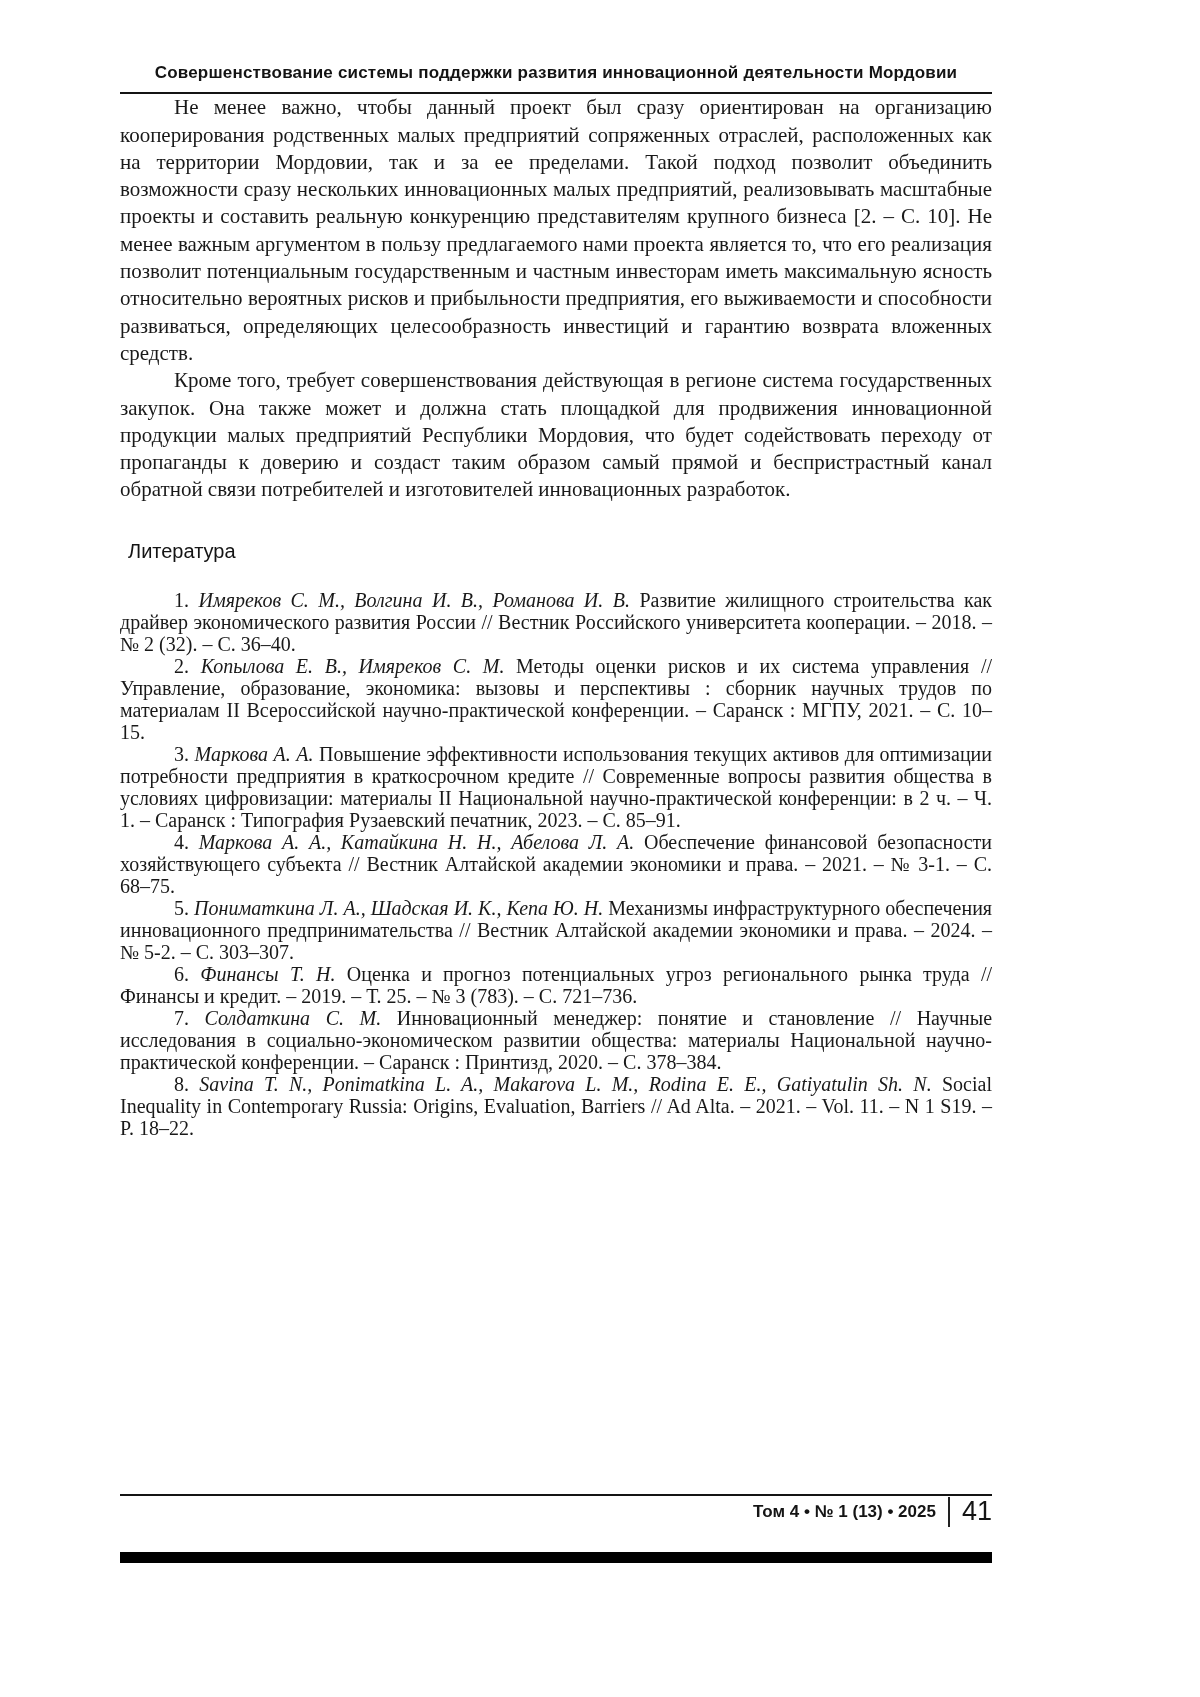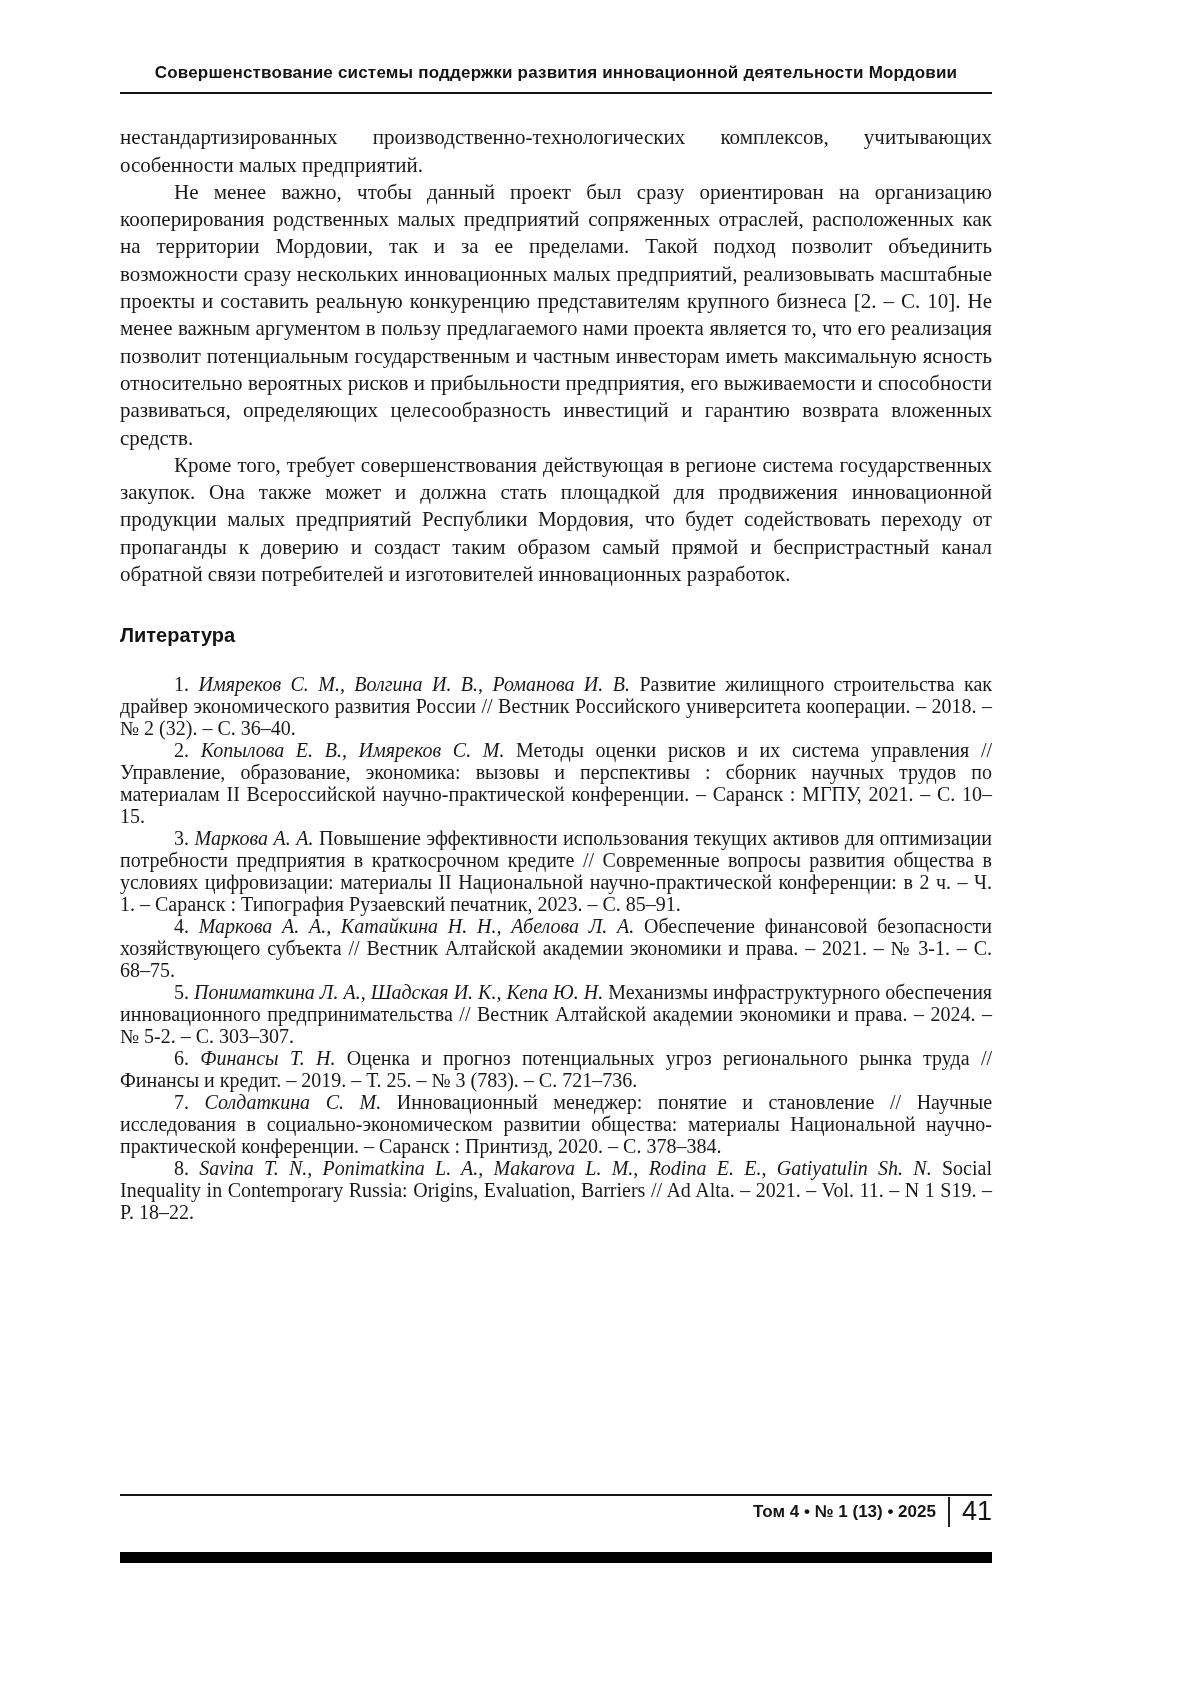--- a/index.html
+++ b/index.html
@@ -37,23 +37,23 @@
   .body-par {
     margin: 0;
     font-size: 21px;
     line-height: 27.3px;
     text-align: justify;
     hyphens: auto;
   }
   .body-par.first { margin-top: 30px; }
   .indent { text-indent: 54px; }
   .section-heading {
-    margin: 36px 0 26px 0;
+    margin: 36px 0 26px 8px;
     font-family: "Liberation Sans", sans-serif;
-    font-weight: 700;
+    font-weight: 400;
     font-size: 20px;
     color: #141414;
   }
   .ref {
     margin: 0;
     font-size: 20px;
     line-height: 22px;
     text-align: justify;
     text-indent: 54px;
     hyphens: auto;
@@ -104,21 +104,20 @@
 </style>
 </head>
 <body>
 
 <div class="page">
   <div class="content">
 
     <div class="running-title">Совершенствование системы поддержки развития инновационной деятельности Мордовии</div>
     <div class="header-rule"></div>
 
-    <p class="body-par first" lang="ru">нестандартизированных производственно-технологических комплексов, учитывающих особенности малых предприятий.</p>
     <p class="body-par indent" lang="ru">Не менее важно, чтобы данный проект был сразу ориентирован на организацию кооперирования родственных малых предприятий сопряженных отраслей, расположенных как на территории Мордовии, так и за ее пределами. Такой подход позволит объединить возможности сразу нескольких инновационных малых предприятий, реализовывать масштабные проекты и составить реальную конкуренцию представителям крупного бизнеса [2. – С. 10]. Не менее важным аргументом в пользу предлагаемого нами проекта является то, что его реализация позволит потенциальным государственным и частным инвесторам иметь максимальную ясность относительно вероятных рисков и прибыльности предприятия, его выживаемости и способности развиваться, определяющих целесообразность инвестиций и гарантию возврата вложенных средств.</p>
     <p class="body-par indent" lang="ru">Кроме того, требует совершенствования действующая в регионе система государственных закупок. Она также может и должна стать площадкой для продвижения инновационной продукции малых предприятий Республики Мордовия, что будет содействовать переходу от пропаганды к доверию и создаст таким образом самый прямой и беспристрастный канал обратной связи потребителей и изготовителей инновационных разработок.</p>
 
     <h2 class="section-heading">Литература</h2>
 
     <div class="references">
       <p class="ref" lang="ru"><span class="ref-num">1.</span> <span class="ref-authors">Имяреков С. М., Волгина И. В., Романова И. В.</span> <span class="ref-text">Развитие жилищного строительства как драйвер экономического развития России // Вестник Российского университета кооперации. – 2018. – № 2 (32). – С. 36–40.</span></p>
       <p class="ref" lang="ru"><span class="ref-num">2.</span> <span class="ref-authors">Копылова Е. В., Имяреков С. М.</span> <span class="ref-text">Методы оценки рисков и их система управления // Управление, образование, экономика: вызовы и перспективы : сборник научных трудов по материалам II Всероссийской научно-практической конференции. – Саранск : МГПУ, 2021. – С. 10–15.</span></p>
       <p class="ref" lang="ru"><span class="ref-num">3.</span> <span class="ref-authors">Маркова А. А.</span> <span class="ref-text">Повышение эффективности использования текущих активов для оптимизации потребности предприятия в краткосрочном кредите // Современные вопросы развития общества в условиях цифровизации: материалы II Национальной научно-практической конференции: в 2 ч. – Ч. 1. – Саранск : Типография Рузаевский печатник, 2023. – С. 85–91.</span></p>
       <p class="ref" lang="ru"><span class="ref-num">4.</span> <span class="ref-authors">Маркова А. А., Катайкина Н. Н., Абелова Л. А.</span> <span class="ref-text">Обеспечение финансовой безопасности хозяйствующего субъекта // Вестник Алтайской академии экономики и права. – 2021. – № 3-1. – С. 68–75.</span></p>

